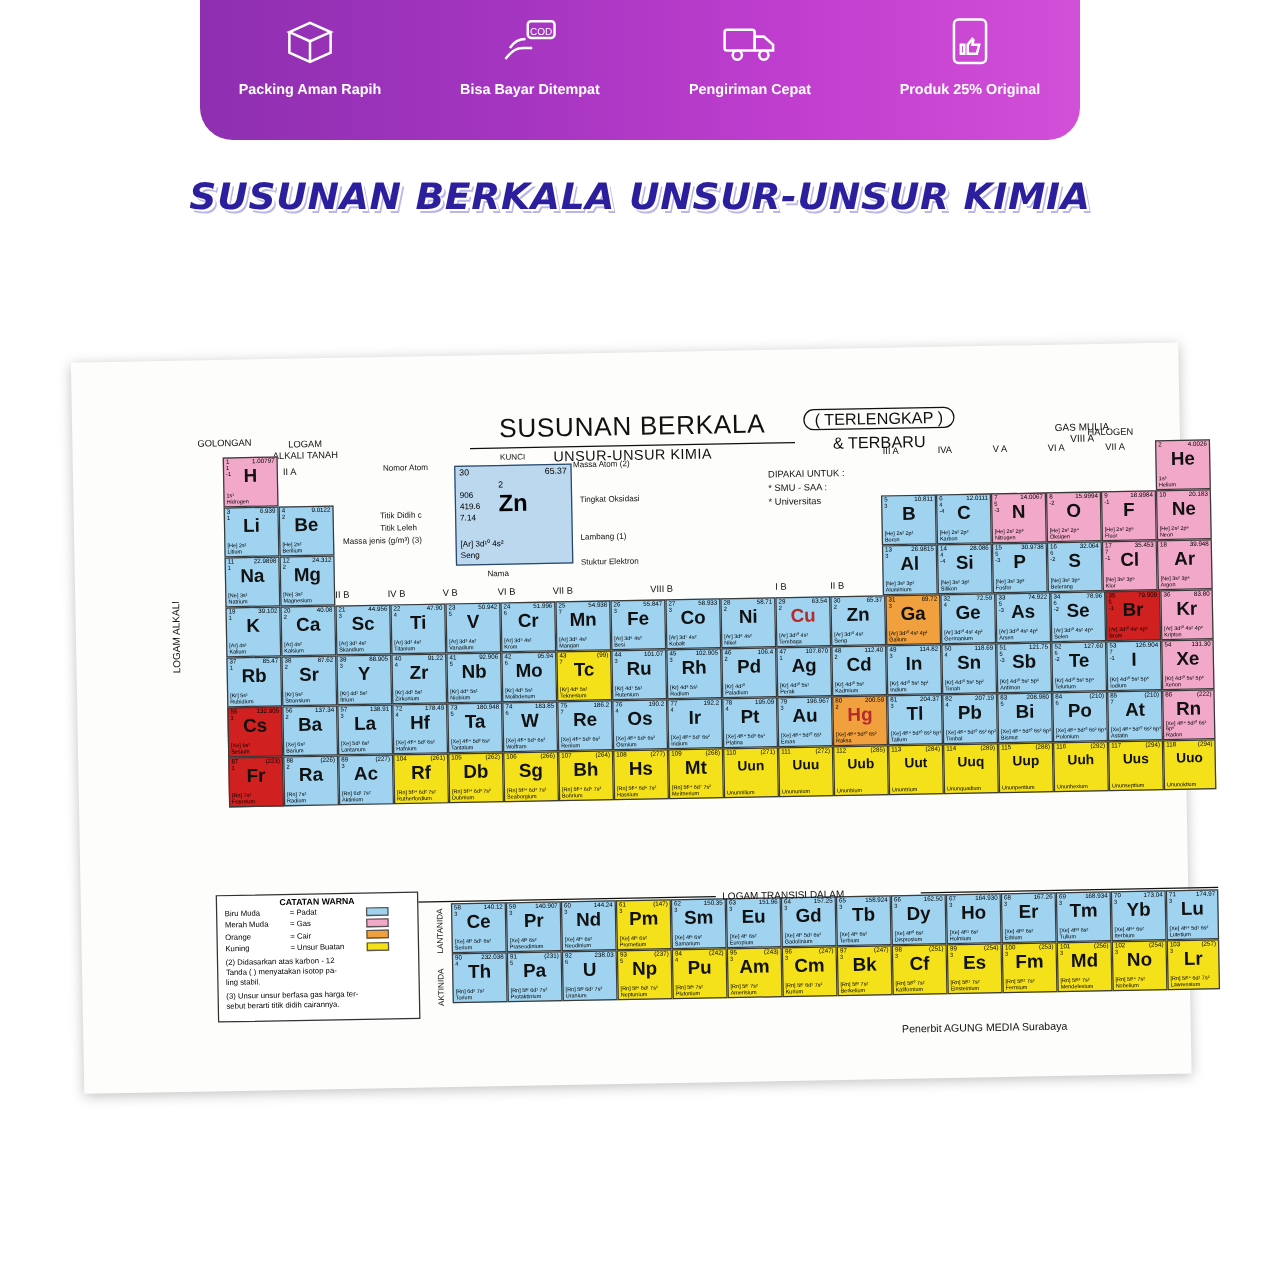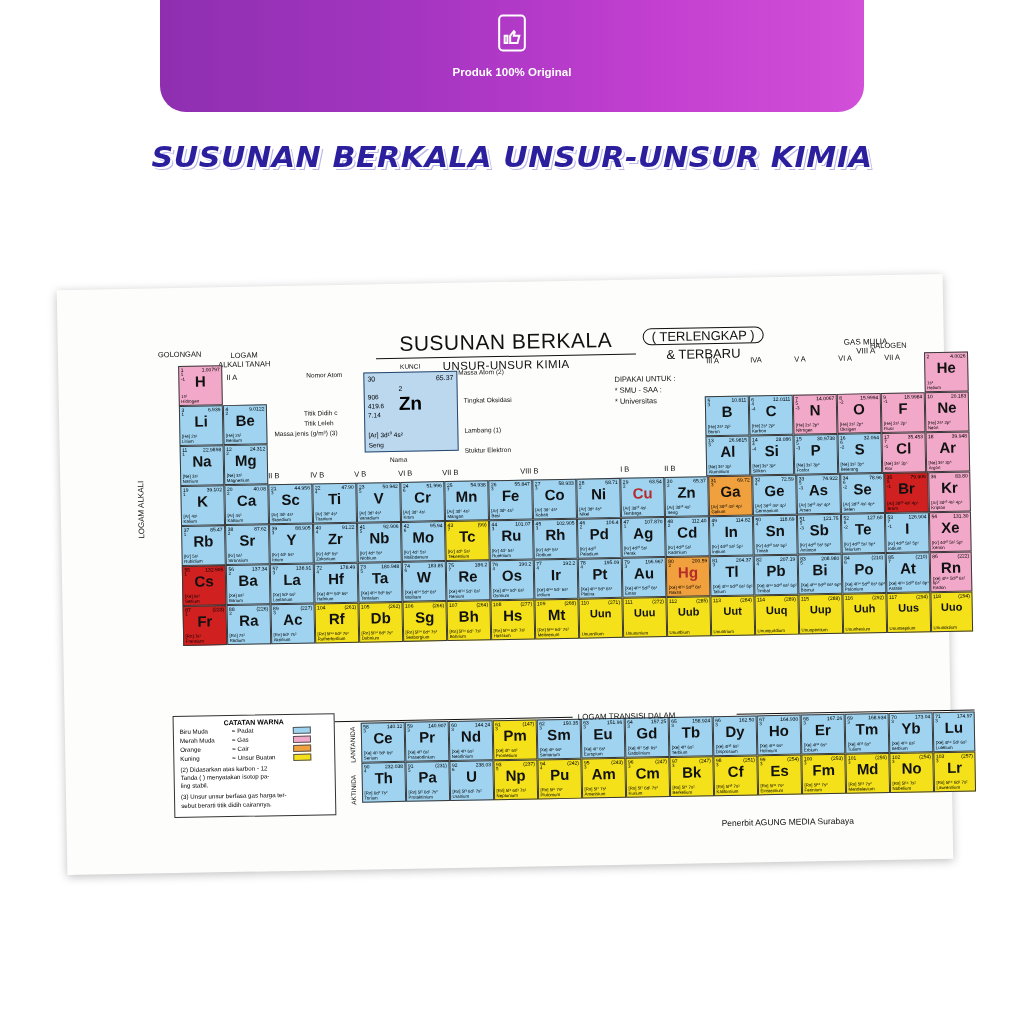--- a/index.html
+++ b/index.html
@@ -107,27 +107,62 @@
     position:absolute;font-size:6.5px;color:#111;
     transform:rotate(-90deg);transform-origin:left top;white-space:nowrap;
   }
 </style>
 </head>
 <body>
 
 <div class="banner">
   <div class="b-item">
     <div class="b-icon">
+      <svg width="44" height="44" viewBox="0 0 48 48" fill="none" stroke="#fff" stroke-width="2.2">
+        <path d="M6 16 24 8l18 8-18 8z"></path>
+          <path d="M6 16v18l18 8 18-8V16"></path>
+          <path d="M24 24v18"></path>
+      </svg>
+    </div>
+    <div class="b-label">Packing Aman
+Rapih</div>
+  </div>
+  <div class="b-item">
+    <div class="b-icon">
+      <svg width="50" height="44" viewBox="0 0 56 48" fill="none" stroke="#fff" stroke-width="2.2">
+        <rect x="26" y="6" width="24" height="15" rx="3"></rect>
+        <text x="38" y="18" font-size="9" fill="#fff" stroke="none" text-anchor="middle" font-family="Liberation Sans">COD</text>
+        <path d="M6 40c6-8 10-10 16-10h8"></path>
+          <path d="M10 30c4-6 9-8 14-8"></path>
+      </svg>
+    </div>
+    <div class="b-label">Bisa Bayar
+Ditempat</div>
+  </div>
+  <div class="b-item">
+    <div class="b-icon">
+      <svg width="48" height="42" viewBox="0 0 52 44" fill="none" stroke="#fff" stroke-width="2.2">
+        <rect x="4" y="12" width="26" height="18" rx="2"></rect>
+          <path d="M30 18h8l8 7v5H30z"></path>
+        <circle cx="15" cy="34" r="4"></circle>
+          <circle cx="38" cy="34" r="4"></circle>
+      </svg>
+    </div>
+    <div class="b-label">Pengiriman
+Cepat</div>
+  </div>
+  <div class="b-item">
+    <div class="b-icon">
       <svg width="42" height="44" viewBox="0 0 44 48" fill="none" stroke="#fff" stroke-width="2.2">
         <rect x="8" y="5" width="28" height="38" rx="4"></rect>
         <path d="M17 27v8h-3v-8z"></path>
           <path d="M20 35v-8l4-5 1 1-1 4h6l-2 8z"></path>
       </svg>
     </div>
-    <div class="b-label">Produk 100%
+    <div class="b-label">Produk 25%
 Original</div>
   </div>
 </div>
 
 <div class="headline">
   <div class="l1">SUSUNAN BERKALA UNSUR-UNSUR KIMIA</div>
 </div>
 
 <div class="poster-wrap">
  <div class="poster">

